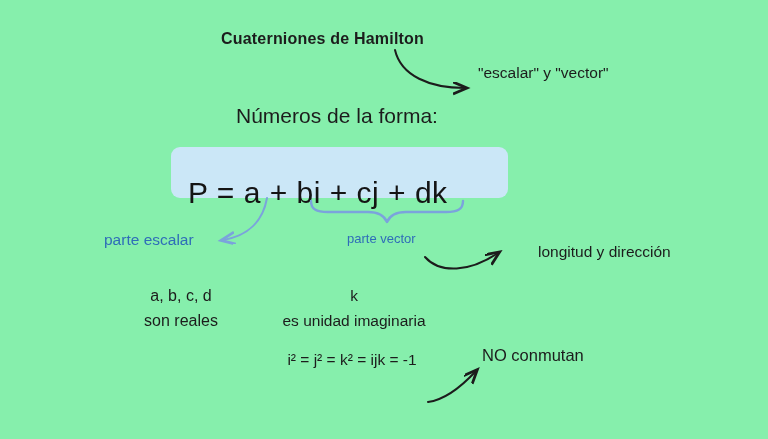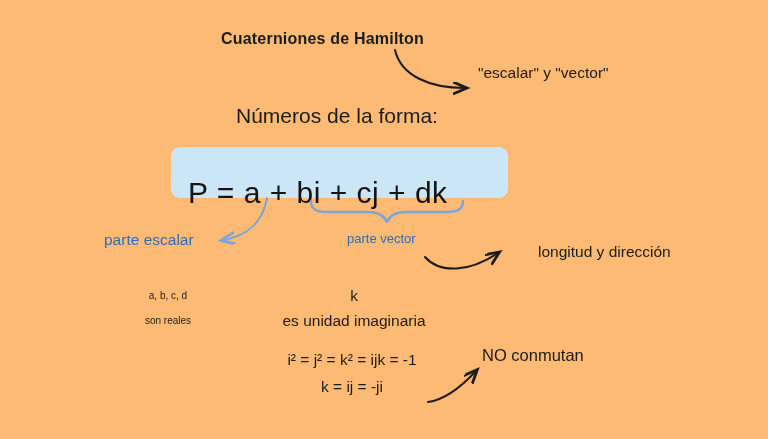--- a/index.html
+++ b/index.html
@@ -7,21 +7,21 @@
     --accent-blue: #2f6db8;
     --accent-blue-light: #7ba3dc;
     --highlight: #cbe7f7;
   }
   * { margin: 0; padding: 0; box-sizing: border-box; }
   html, body { background: #ffffff; }
   .canvas {
     position: relative;
     width: 768px;
     height: 439px;
-    background: #fdba74;
+    background: #86efac;
     overflow: hidden;
     font-family: "Liberation Sans", "DejaVu Sans", sans-serif;
     color: var(--ink);
   }
   .abs { position: absolute; }
   .title {
     left: 221px; top: 30px;
     font-size: 16px; font-weight: 700;
     letter-spacing: 0.2px;
   }
@@ -59,23 +59,23 @@
     left: 347px; top: 231px;
     font-size: 13px;
     color: var(--accent-blue);
   }
   .label-direction {
     left: 505px; top: 243px;
     font-size: 15.5px;
     margin-left: 33px;
   }
   .note-abcd {
-    left: 107px; top: 283px; width: 122px;
+    left: 120px; top: 283px; width: 122px;
     text-align: center;
-    font-size: 10px; line-height: 25px;
+    font-size: 16px; line-height: 25px;
   }
   .note-k {
     left: 281px; top: 283px; width: 146px;
     text-align: center;
     font-size: 15.5px; line-height: 25px;
   }
   .equations {
     left: 267px; top: 346px; width: 170px;
     text-align: center;
     font-size: 15.5px; line-height: 27px;
@@ -150,21 +150,20 @@
     <div>son reales</div>
   </div>
 
   <div class="abs note-k">
     <div>k</div>
     <div>es unidad imaginaria</div>
   </div>
 
   <div class="abs equations">
     <div>i² = j² = k² = ijk = -1</div>
-    <div>k = ij = -ji</div>
   </div>
 
   <svg class="abs arrow ink-stroke" style="left:420px; top:360px;" width="66" height="48" viewBox="0 0 66 48">
     <defs>
       <marker id="ah-conm" markerWidth="10" markerHeight="10" refX="6" refY="3" orient="auto">
         <path d="M0,0 L7,3 L0,6" fill="none" stroke="currentColor" stroke-width="1.4"></path>
       </marker>
     </defs>
     <path class="line" d="M8,42 C24,40 42,26 56,11" marker-end="url(#ah-conm)"></path>
   </svg>

